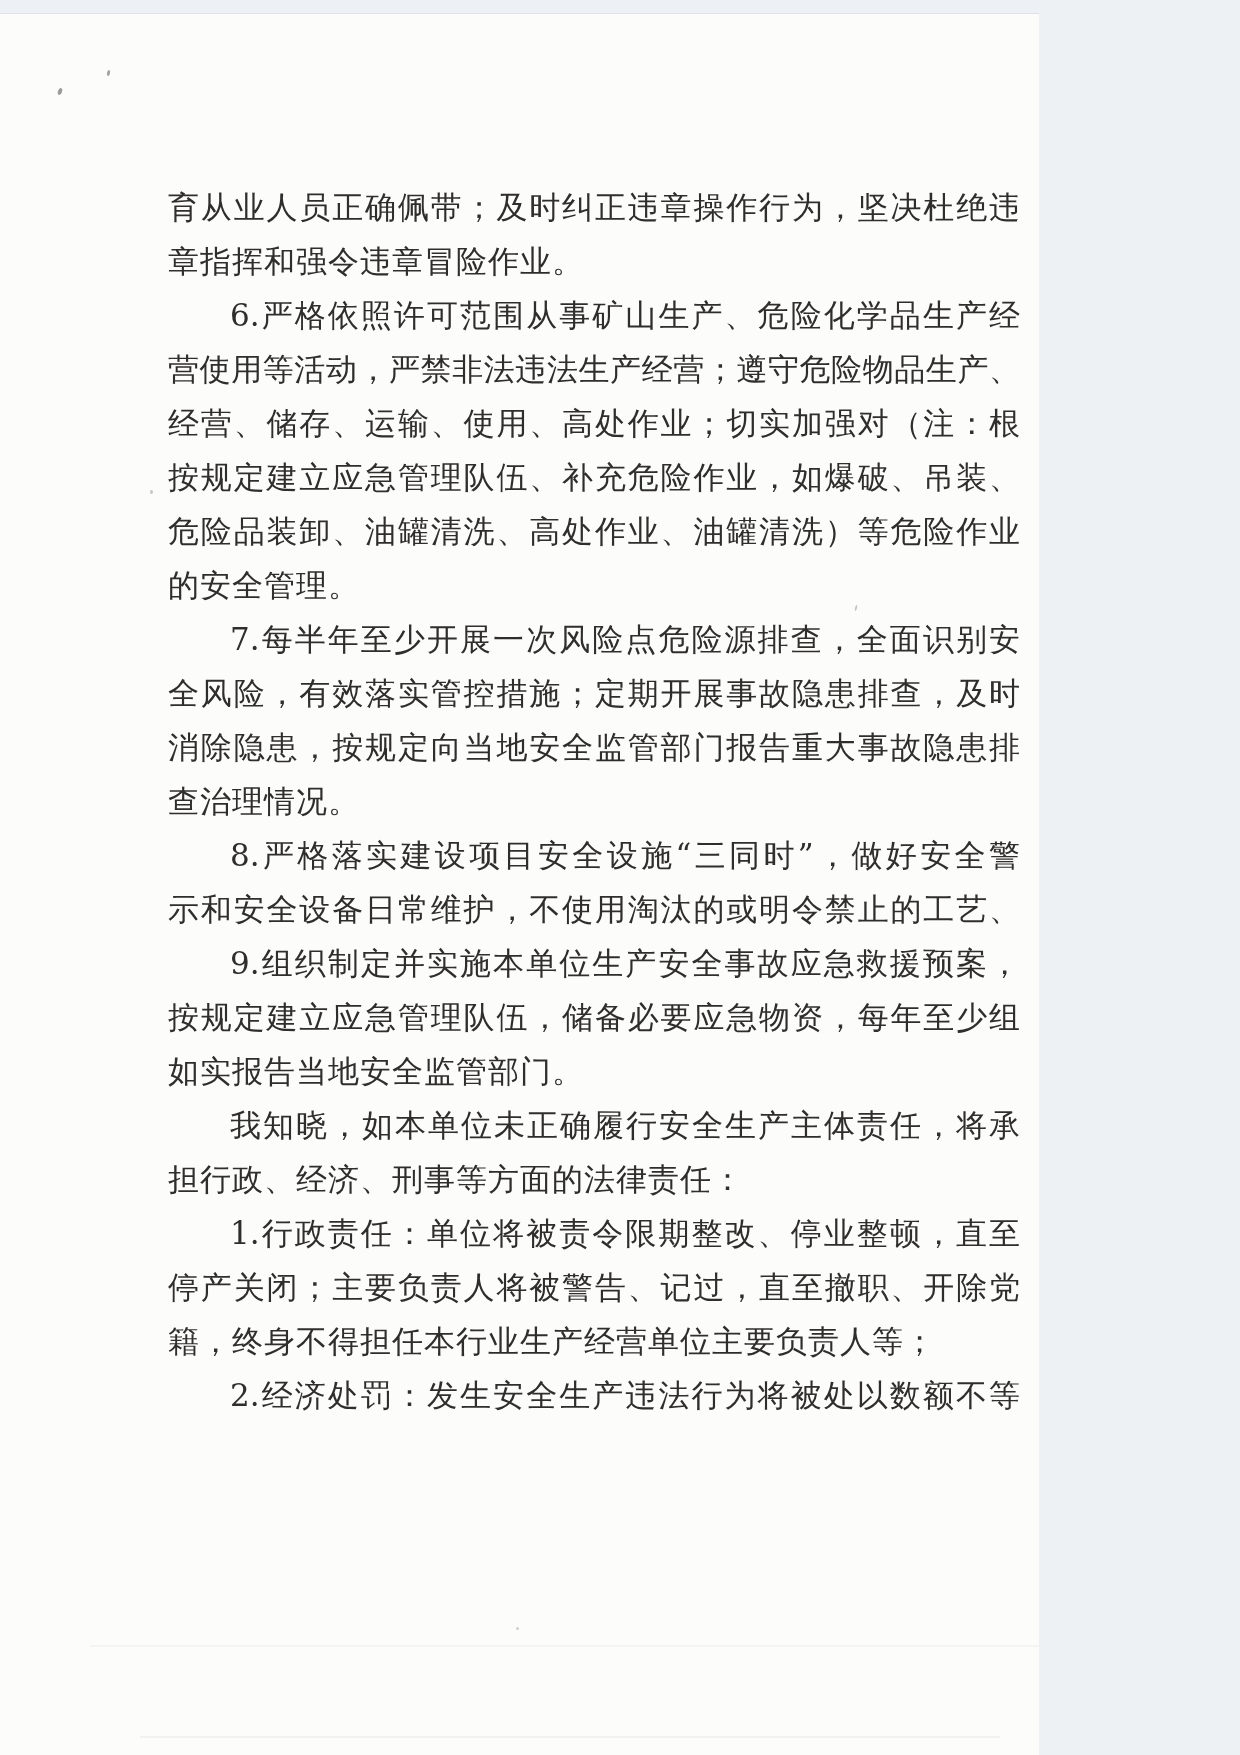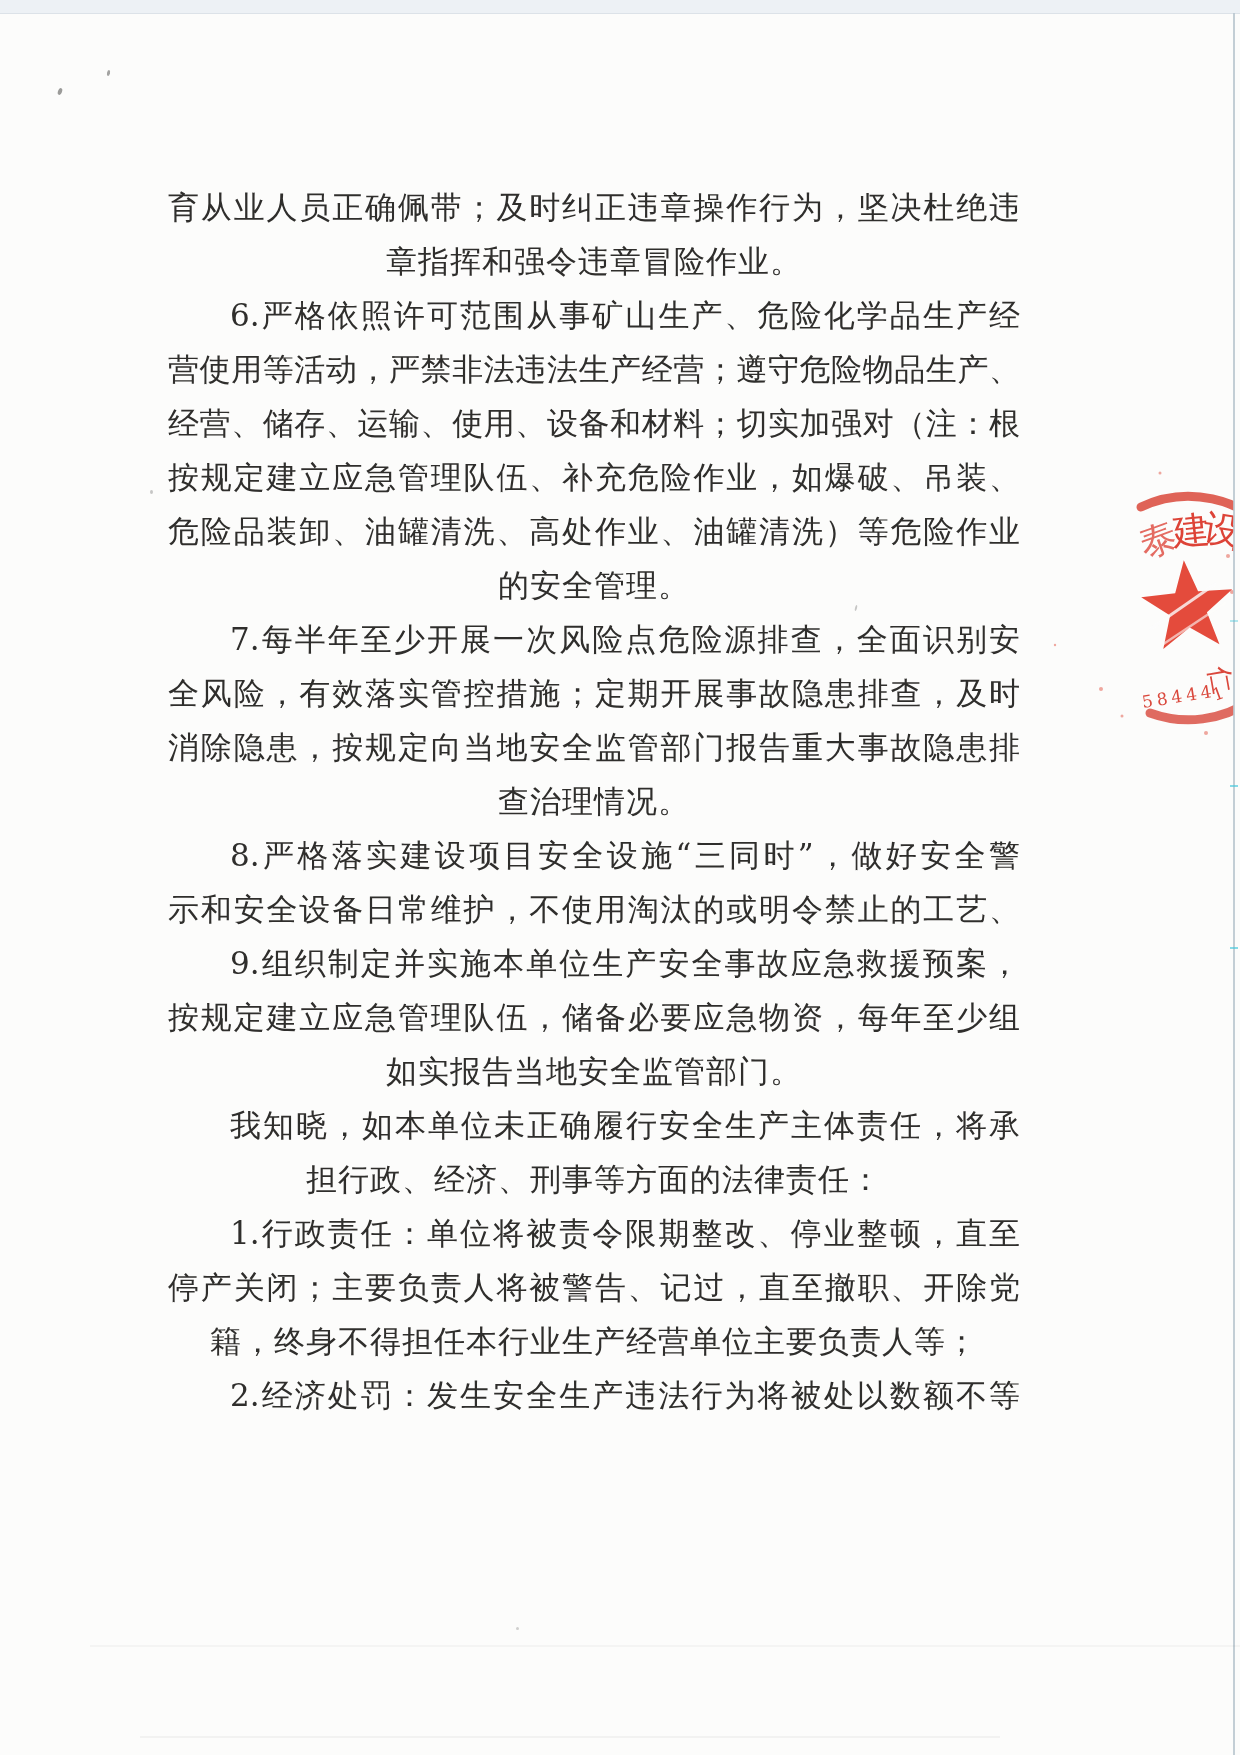--- a/index.html
+++ b/index.html
@@ -1,37 +1,37 @@
 <!DOCTYPE html>
 <html><head>
 <meta charset="utf-8">
 <style>
   html,body{margin:0;padding:0;background:#eef1f4;}
   .page{
-    position:relative;width:1240px;height:1755px;background:#fcfcfb;
+    position:relative;width:1039px;height:1755px;background:#fcfcfb;
     overflow:hidden;font-family:"DejaVu Serif",serif;
   }
   .scan-strip{
     position:absolute;left:0;top:0;width:1240px;height:13px;
     background:#edf1f5;border-bottom:1px solid #dce2e8;
   }
   .edge-line{
     position:absolute;left:1233px;top:13px;width:2px;height:1742px;
     background:#b9c5ce;opacity:.85;
   }
   .tick{
     position:absolute;width:8px;height:2px;background:#45c8dc;opacity:.65;
   }
   .text-col{
     position:absolute;left:168px;top:180px;width:852px;
     color:#2f2e2c;font-size:31px;
   }
   .line{
     height:54px;line-height:54px;white-space:nowrap;letter-spacing:1px;
-    text-align:center;
+    text-align:left;
   }
   .line.fill{
     text-align:justify;text-align-last:justify;text-justify:inter-character;
     letter-spacing:0;
   }
   .line.indent{text-indent:2em;}
   .speck{
     position:absolute;background:#4a4a48;border-radius:50%;
   }
   .streak{
@@ -45,21 +45,21 @@
 
 <div class="page">
 
   <div class="scan-strip"></div>
 
   <div class="text-col">
     <div class="line fill">育从业人员正确佩带；及时纠正违章操作行为，坚决杜绝违</div>
     <div class="line">章指挥和强令违章冒险作业。</div>
     <div class="line fill indent">6.严格依照许可范围从事矿山生产、危险化学品生产经</div>
     <div class="line fill">营使用等活动，严禁非法违法生产经营；遵守危险物品生产、</div>
-    <div class="line fill">经营、储存、运输、使用、设备和材料；切实加强对（注：根</div>
+    <div class="line fill">经营、储存、运输、使用、高处作业；切实加强对（注：根</div>
     <div class="line fill">按规定建立应急管理队伍、补充危险作业，如爆破、吊装、</div>
     <div class="line fill">危险品装卸、油罐清洗、高处作业、油罐清洗）等危险作业</div>
     <div class="line">的安全管理。</div>
     <div class="line fill indent">7.每半年至少开展一次风险点危险源排查，全面识别安</div>
     <div class="line fill">全风险，有效落实管控措施；定期开展事故隐患排查，及时</div>
     <div class="line fill">消除隐患，按规定向当地安全监管部门报告重大事故隐患排</div>
     <div class="line">查治理情况。</div>
     <div class="line fill indent">8.严格落实建设项目安全设施“三同时”，做好安全警</div>
     <div class="line fill">示和安全设备日常维护，不使用淘汰的或明令禁止的工艺、</div>
     <div class="line fill indent">9.组织制定并实施本单位生产安全事故应急救援预案，</div>

